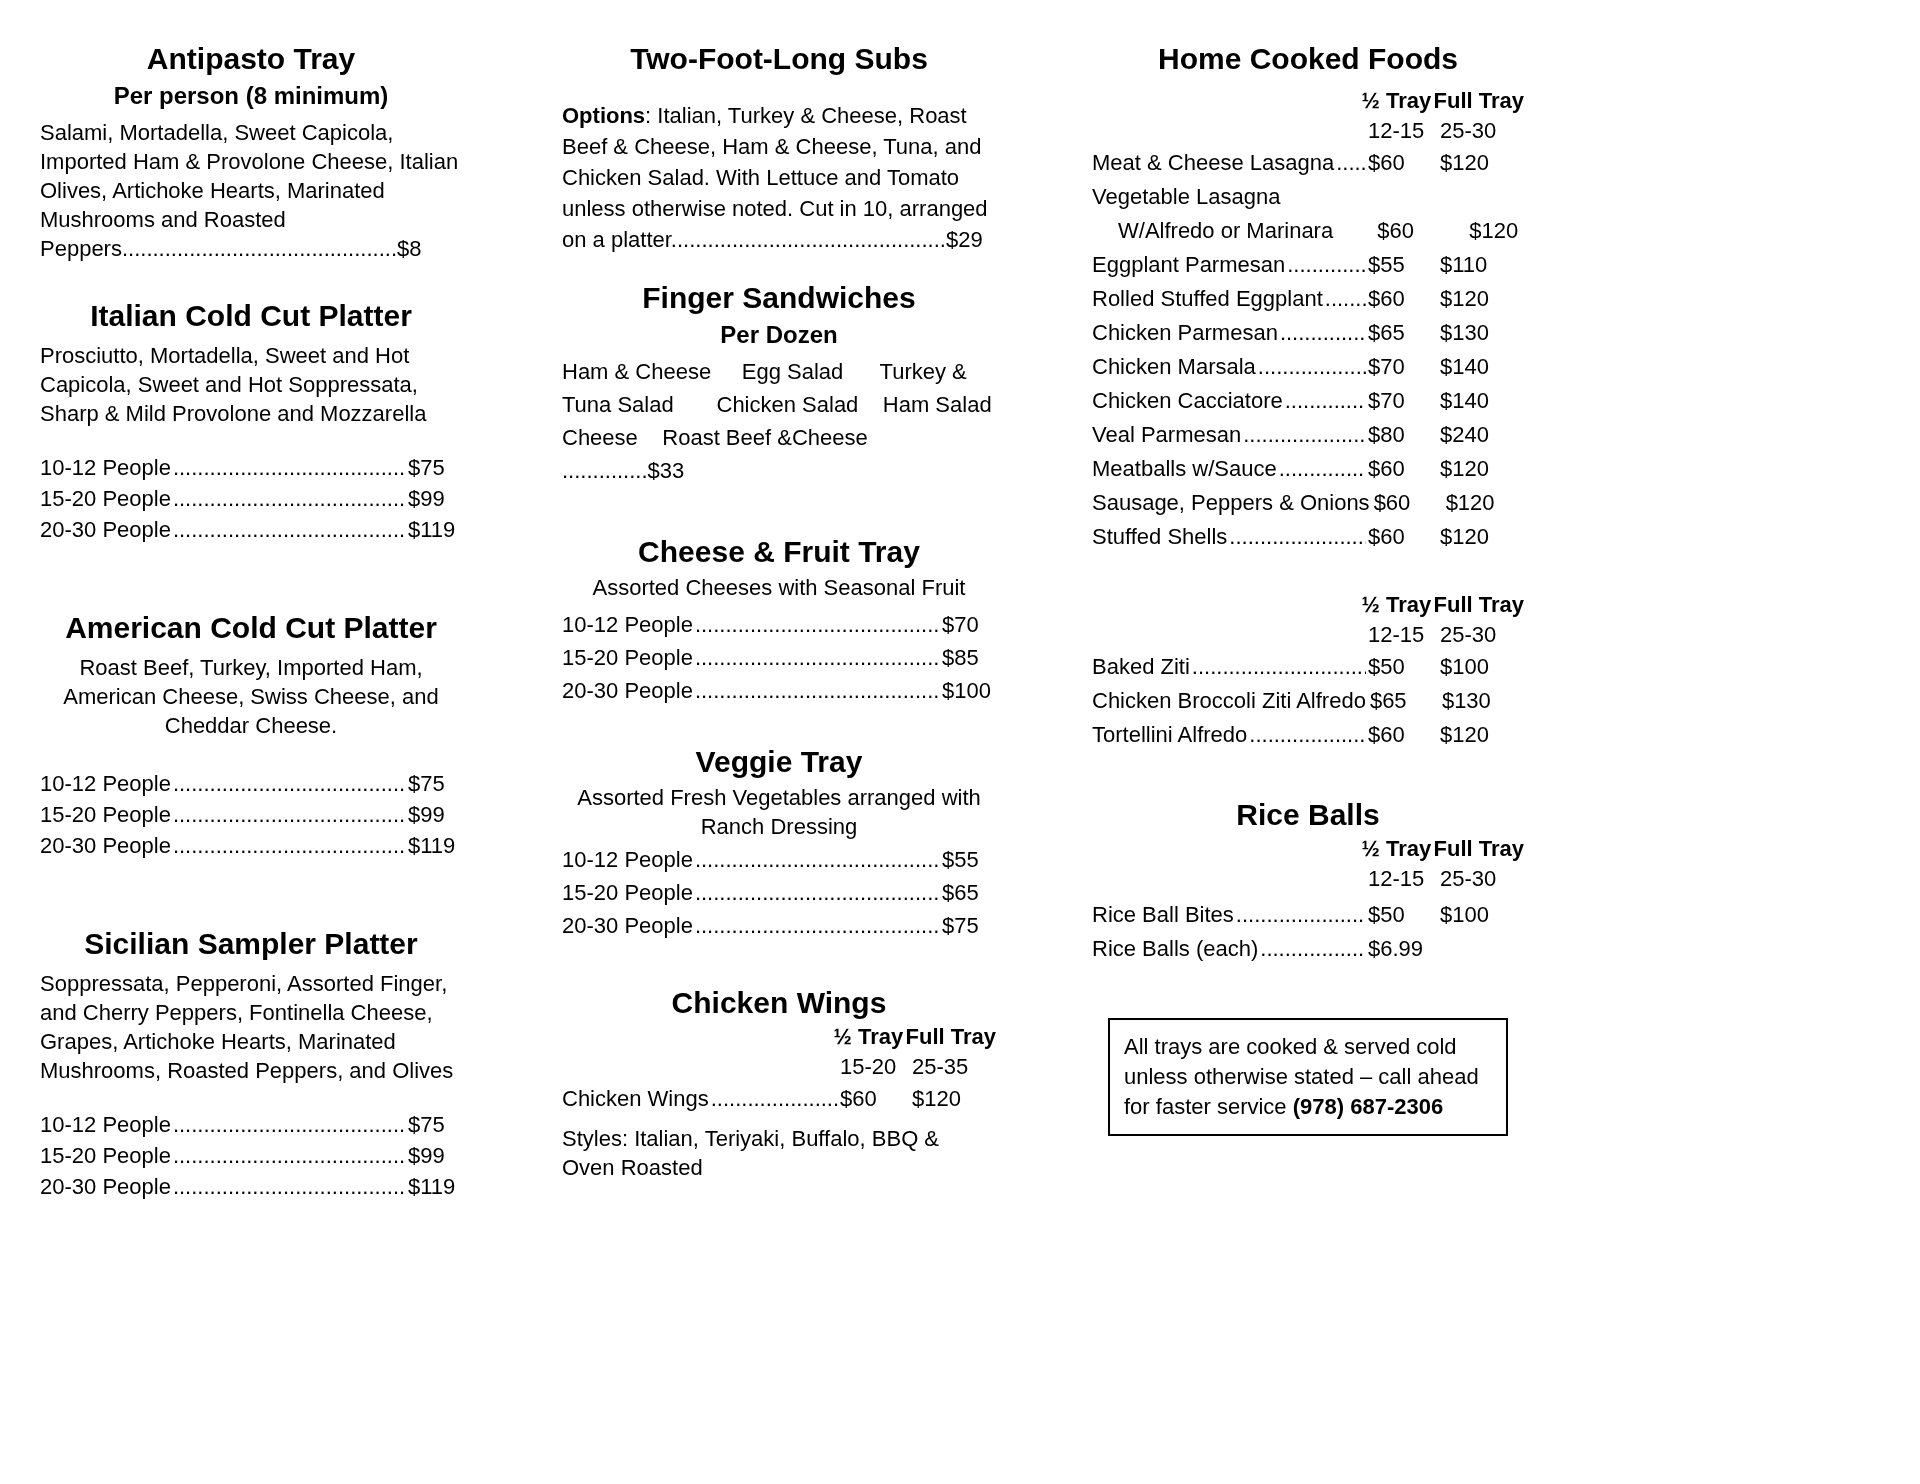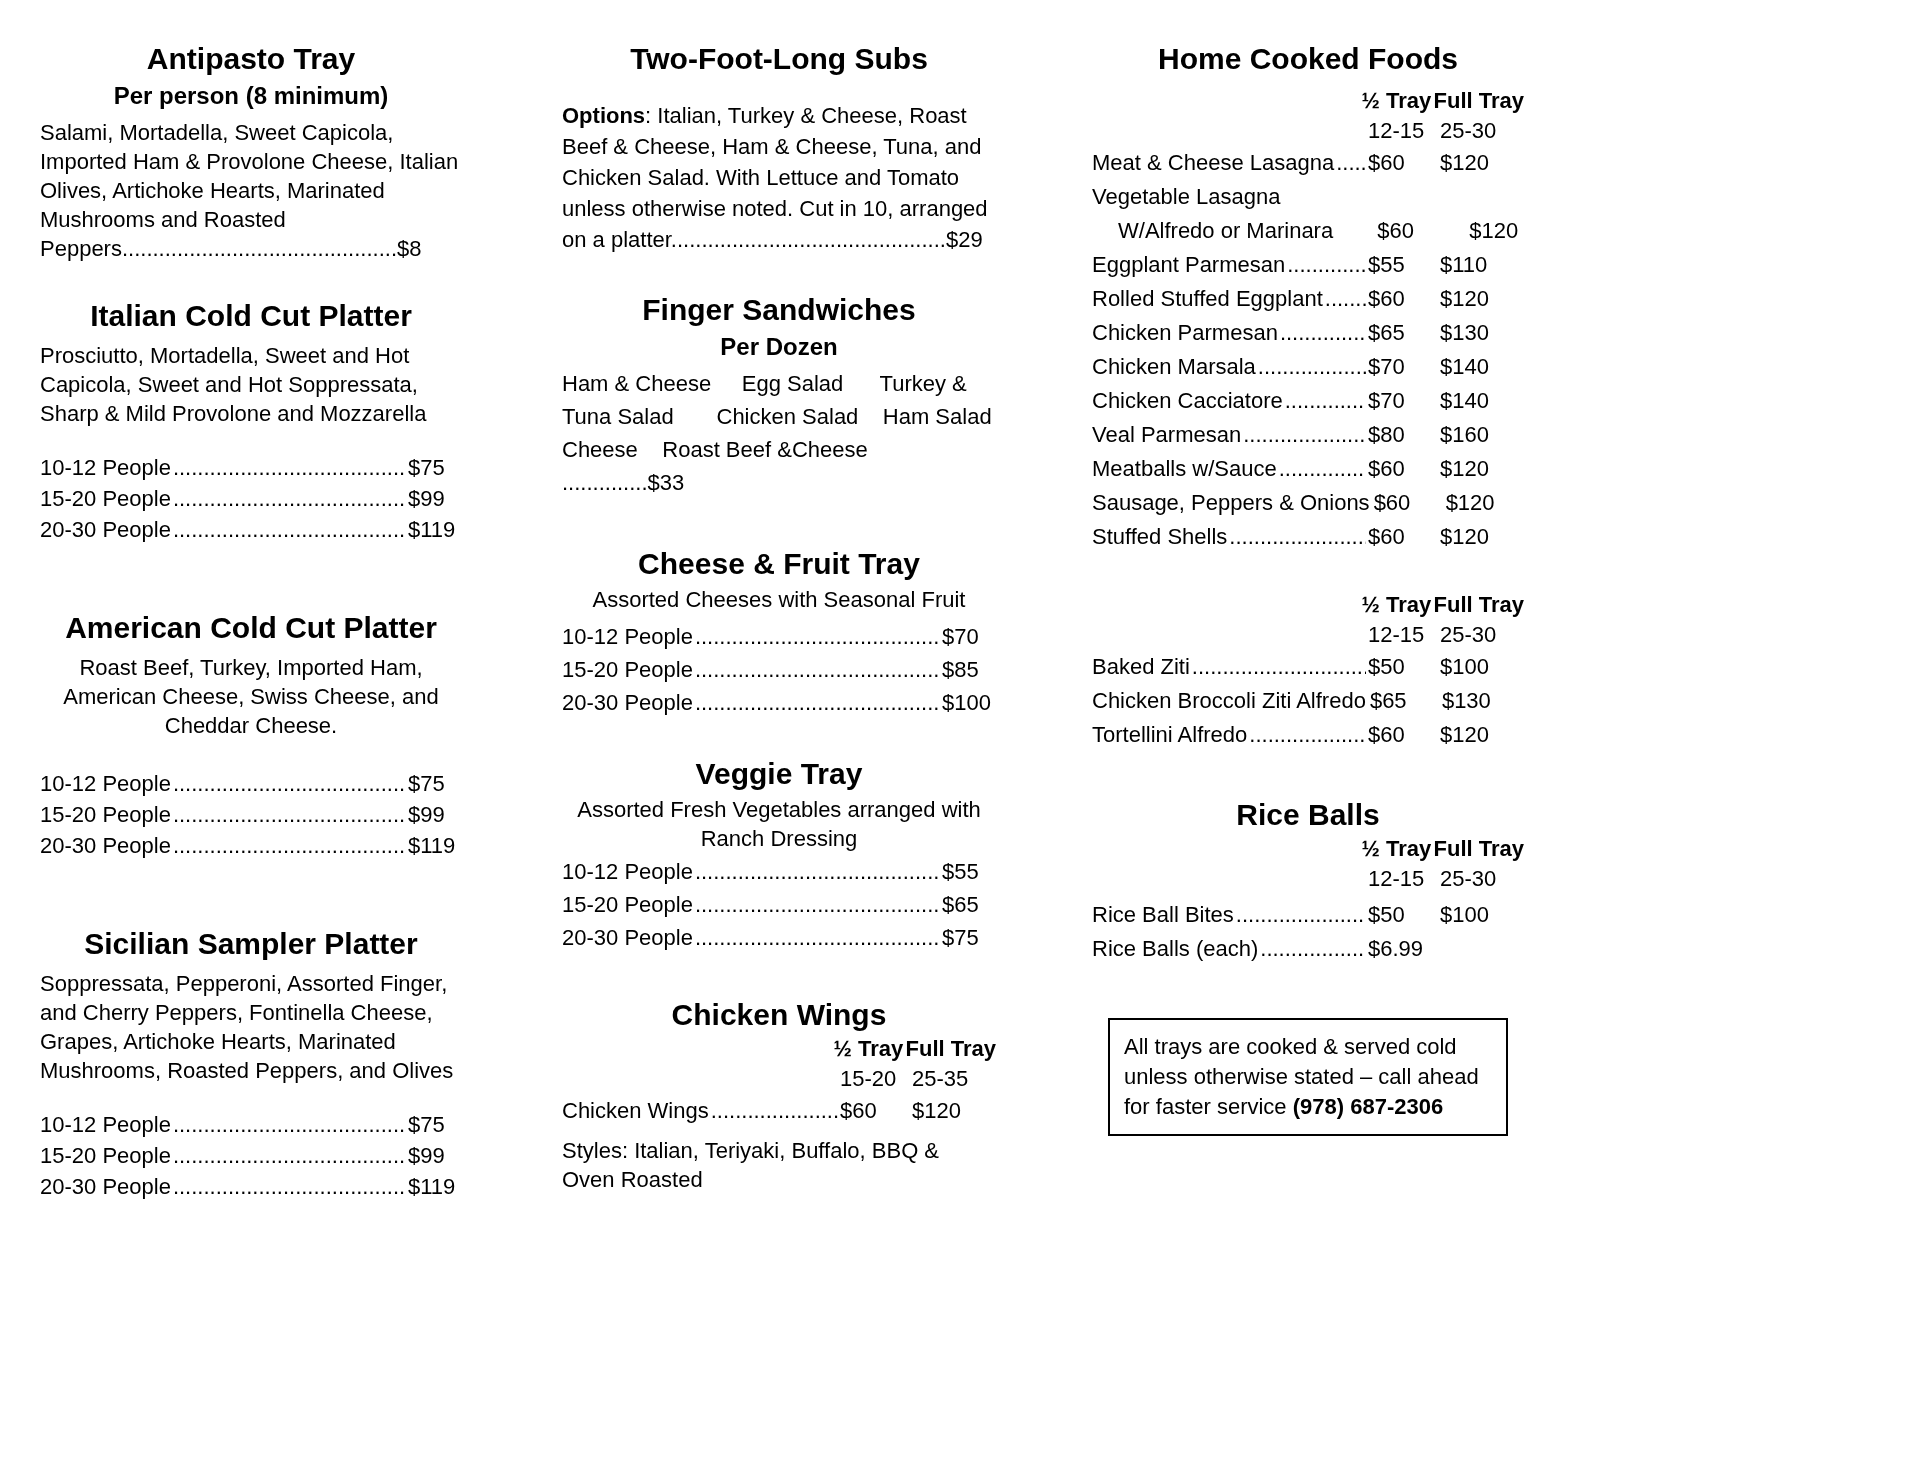--- a/index.html
+++ b/index.html
@@ -43,21 +43,21 @@
   .sec-italian   { margin-top:34px; }
   .sec-italian .rows { margin-top:24px; }
   .sec-american  { margin-top:64px; }
   .sec-american .rows { margin-top:28px; }
   .sec-sicilian  { margin-top:64px; }
   .sec-sicilian .rows { margin-top:24px; }
 
   
   .sec-subs { margin-top:40px; }
   .subs-p { margin-top:22px; line-height:31px; }
-  .sec-finger { margin-top:36px; }
+  .sec-finger { margin-top:24px; }
   .fs-lines { margin-top:4px; }
   .fs-line { white-space:pre-wrap; line-height:33px; }
   .sec-cheese { margin-top:46px; }
   .sec-cheese .rows { margin-top:6px; }
   .sec-veggie { margin-top:36px; }
   .sec-veggie .rows { margin-top:2px; }
   .sec-wings { margin-top:42px; }
   .sec-wings .t-row { line-height:30px; }
   .sec-wings .t-body { margin-top:2px; }
   .wings-note { margin-top:10px; line-height:29px; }
@@ -300,21 +300,21 @@
       <div class="t-row">
         <span class="t-label">Chicken Cacciatore</span>
           <span class="dots"></span>
           <span class="t-half">$70</span>
           <span class="t-full">$140</span>
       </div>
       <div class="t-row">
         <span class="t-label">Veal Parmesan</span>
           <span class="dots"></span>
           <span class="t-half">$80</span>
-          <span class="t-full">$160</span>
+          <span class="t-full">$240</span>
       </div>
       <div class="t-row">
         <span class="t-label">Meatballs w/Sauce</span>
           <span class="dots"></span>
           <span class="t-half">$60</span>
           <span class="t-full">$120</span>
       </div>
       <div class="t-row">
         <span class="t-label">Sausage, Peppers &amp; Onions</span>
           <span class="dots"></span>

